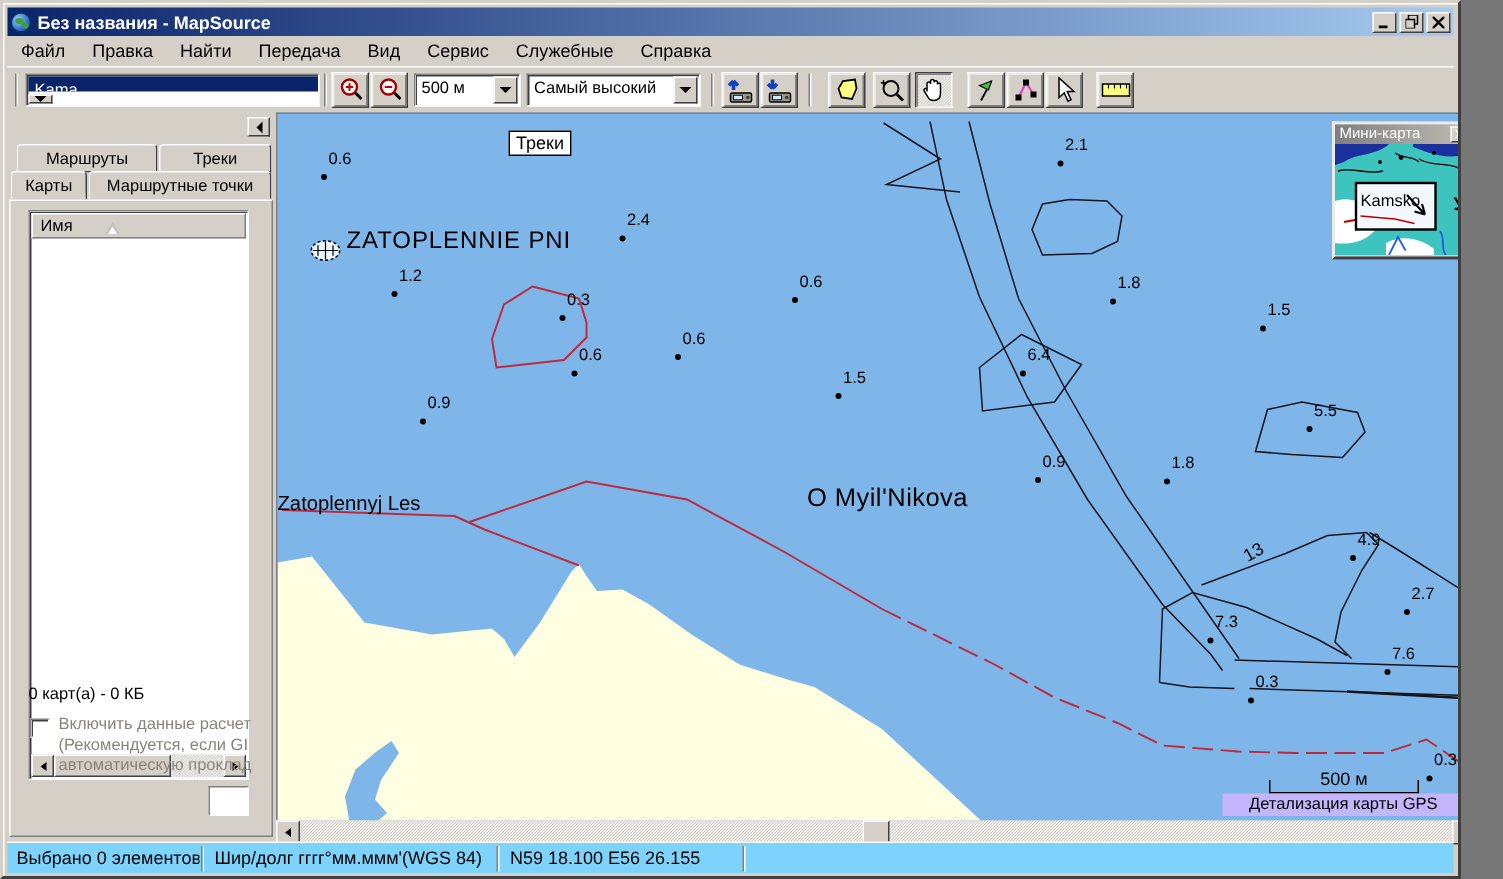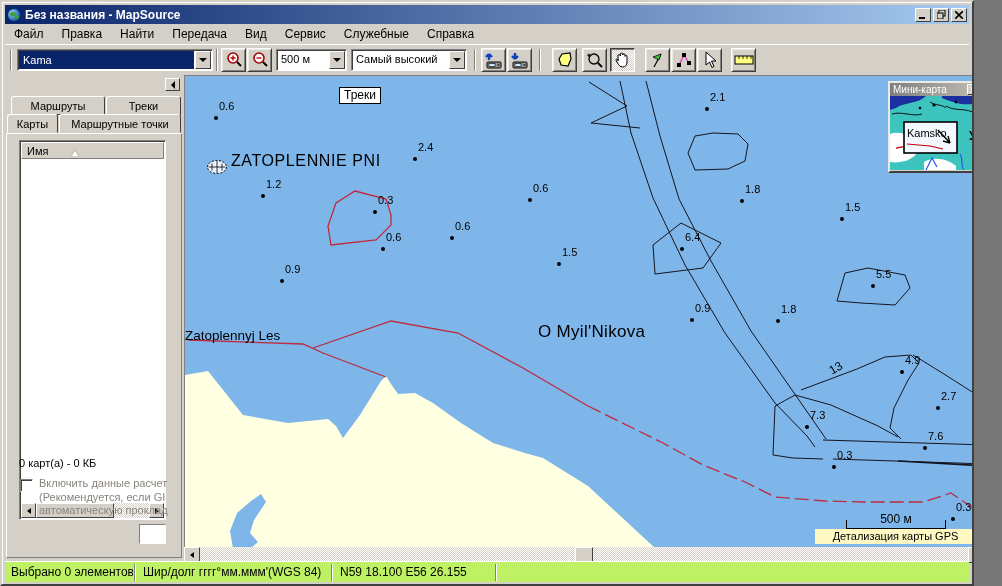--- a/index.html
+++ b/index.html
@@ -79,31 +79,31 @@
     border-left:1px solid #808080;border-top:1px solid #808080;}
   .map svg.base{position:absolute;left:0;top:0;}
   .map-label{position:absolute;color:#000;white-space:nowrap;}
   .boxed-label{position:absolute;background:#fff;border:1px solid #000;font-size:12px;padding:0px 4px 1px 4px;}
   .sounding{position:absolute;}
   .sounding .dot{position:absolute;width:4px;height:4px;background:#000;border-radius:50%;left:0;top:0;}
   .sounding .val{position:absolute;left:5px;top:-16px;font-size:11px;color:#000;white-space:nowrap;}
   .scalebar-label{position:absolute;left:661px;top:436px;width:100px;text-align:center;font-size:12px;color:#000;}
   .scalebar{position:absolute;left:661px;top:444px;width:100px;height:9px;
     border-left:1px solid #000;border-right:1px solid #000;border-bottom:1px solid #000;}
-  .detailbox{position:absolute;left:630px;top:453px;width:161px;height:15px;background:#fef9c3;
+  .detailbox{position:absolute;left:630px;top:453px;width:161px;height:15px;background:#c4b5fd;
     font-size:11px;text-align:center;padding-top:1px;white-space:nowrap;}
   
   .minimap{position:absolute;left:703px;top:5px;width:93px;height:92px;background:#D4D0C8;
     border:2px solid;border-color:#ECEAE5 #404040 #404040 #ECEAE5;}
   .mm-title{height:13px;background:linear-gradient(90deg,#7f7f7f,#c0bcb4);display:flex;align-items:center;padding:0 1px 0 3px;}
   .mm-title span{flex:1;color:#fff;font-size:10px;font-weight:normal;white-space:nowrap;overflow:hidden;}
   .mm-close{width:11px;height:11px;background:#D4D0C8;border:1px solid;border-color:#fff #404040 #404040 #fff;
     font-size:8px;line-height:8px;text-align:center;font-weight:bold;}
   
-  .statusbar{position:absolute;left:3px;right:3px;bottom:2px;height:21px;background:#bef264;
+  .statusbar{position:absolute;left:3px;right:3px;bottom:2px;height:21px;background:#7dd3fc;
     border-top:1px solid #fff;display:flex;align-items:center;font-size:12px;}
   .sseg{padding:0 6px;white-space:nowrap;overflow:hidden;}
   .sdiv{width:2px;height:17px;border-left:1px solid #808080;border-right:1px solid #fff;margin:0 1px;}
   .mm-x{font-size:9px;font-weight:bold;line-height:9px;}
 </style>
 </head>
 <body>
 
 <div id="win">
 
@@ -134,21 +134,21 @@
       <span class="menu-item">Найти</span>
       <span class="menu-item">Передача</span>
       <span class="menu-item">Вид</span>
       <span class="menu-item">Сервис</span>
       <span class="menu-item">Служебные</span>
       <span class="menu-item">Справка</span>
     </div>
 
   <div class="toolbar">
     <div class="tsep" style="left:5px"></div>
-    <div class="combo sel" style="left:12px;width:196px;">
+    <div class="combo sel" style="left:12px;width:196px;flex-direction:column;">
       <div class="cval">Kama</div>
       <div class="cbtn">
           <div class="arr-down"></div>
         </div>
     </div>
     <div class="tsep" style="left:211px"></div>
 
     <div class="toolbtn" style="left:216px">
       <svg width="18" height="18">
           <circle cx="8" cy="7" r="5" fill="#fff" stroke="#a00000" stroke-width="1.6"></circle>

